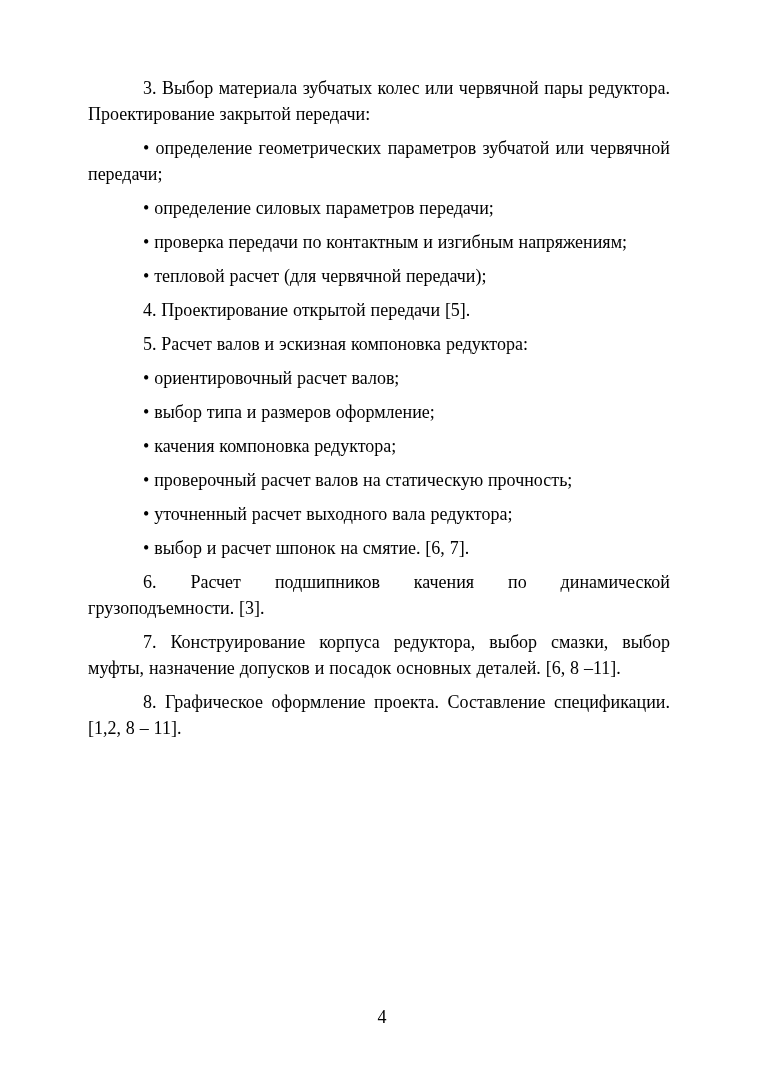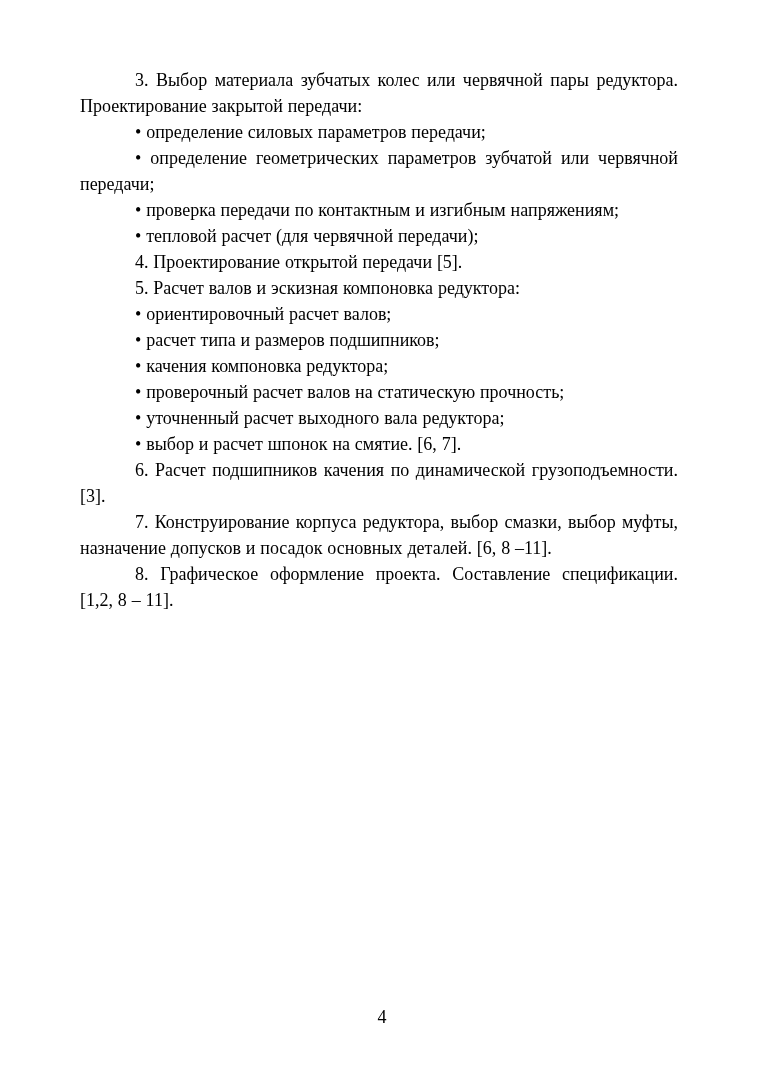--- a/index.html
+++ b/index.html
@@ -18,21 +18,21 @@
   }
   .text-block {
     position: absolute;
     left: 80px;
     top: 67px;
     width: 598px;
     font-size: 18px;
     line-height: 26px;
   }
   .para {
-    margin: 0;
+    margin: 8px;
     padding: 0;
     text-indent: 55px;
     text-align: justify;
     word-spacing: 0.02em;
   }
   .page-number {
     position: absolute;
     left: 0;
     top: 1004px;
     width: 764px;
@@ -40,28 +40,28 @@
     font-size: 18px;
     line-height: 26px;
   }
 </style>
 </head>
 <body>
 
 <div class="document-page">
   <div class="text-block">
       <p class="para">3. Выбор материала зубчатых колес или червячной пары редуктора. Проектирование закрытой передачи:</p>
+      <p class="para">• определение геометрических параметров зубчатой или червячной передачи;</p>
       <p class="para">• определение силовых параметров передачи;</p>
-      <p class="para">• определение геометрических параметров зубчатой или червячной передачи;</p>
       <p class="para">• проверка передачи по контактным и изгибным напряжениям;</p>
       <p class="para">• тепловой расчет (для червячной передачи);</p>
       <p class="para">4. Проектирование открытой передачи [5].</p>
       <p class="para">5. Расчет валов и эскизная компоновка редуктора:</p>
       <p class="para">• ориентировочный расчет валов;</p>
-      <p class="para">• расчет типа и размеров подшипников;</p>
+      <p class="para">• выбор типа и размеров оформление;</p>
       <p class="para">• качения компоновка редуктора;</p>
       <p class="para">• проверочный расчет валов на статическую прочность;</p>
       <p class="para">• уточненный расчет выходного вала редуктора;</p>
       <p class="para">• выбор и расчет шпонок на смятие. [6, 7].</p>
       <p class="para">6. Расчет подшипников качения по динамической грузоподъемности. [3].</p>
       <p class="para">7. Конструирование корпуса редуктора, выбор смазки, выбор муфты, назначение допусков и посадок основных деталей. [6, 8 –11].</p>
       <p class="para">8. Графическое оформление проекта. Составление спецификации. [1,2, 8 – 11].</p>
     </div>
   <div class="page-number">4</div>
 </div>

